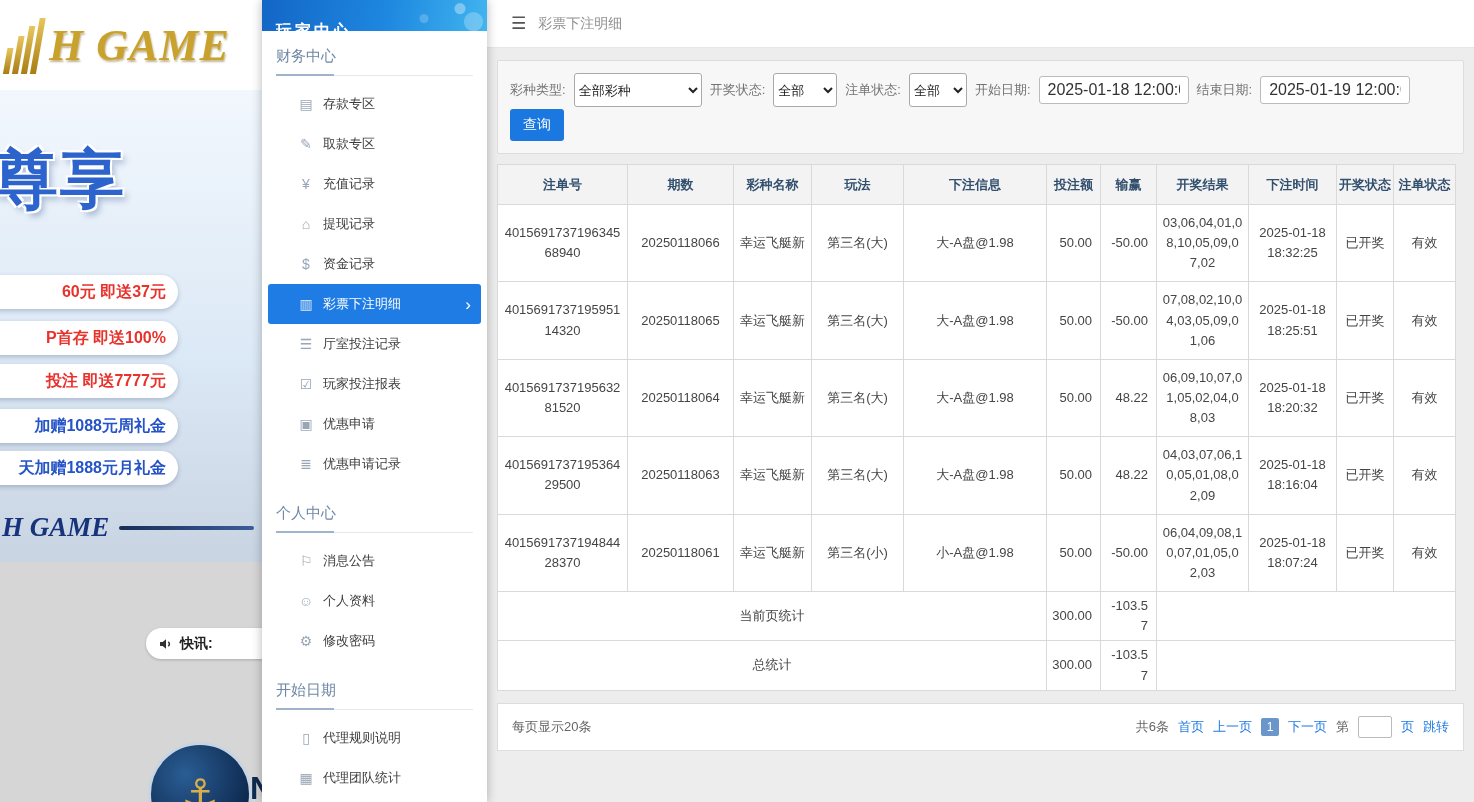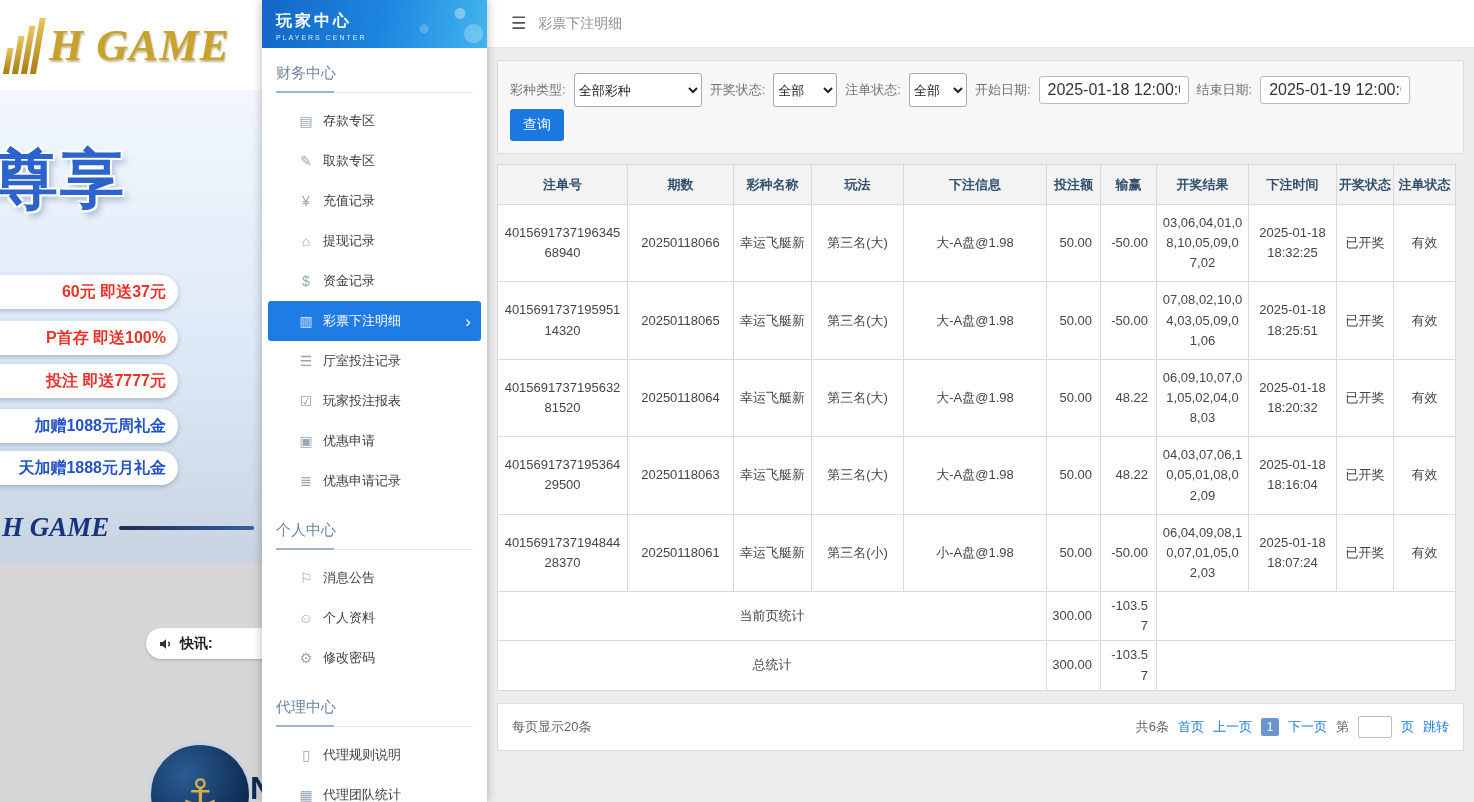--- a/index.html
+++ b/index.html
@@ -21,21 +21,21 @@
 .p1{top:185px}.p2{top:231px}.p3{top:274px}.p4{top:319px}.p5{top:361px}
 .promo-brand{position:absolute;top:422px;left:0;right:0;display:flex;align-items:center;gap:10px;padding-left:2px}
 .brand-text{font-family:"Liberation Serif",serif;font-style:italic;font-weight:bold;font-size:27px;color:#16337c;white-space:nowrap}
 .brand-line{flex:1;height:4px;background:linear-gradient(90deg,#1b2d56,#3b5d9a);border-radius:2px;margin-right:8px}
 .news-pill{position:absolute;top:628px;left:146px;width:140px;height:31px;background:#fff;border-radius:16px;display:flex;align-items:center;gap:6px;padding-left:12px;font-size:14px;font-weight:bold;color:#222;box-shadow:0 1px 3px rgba(0,0,0,.2);cursor:pointer}
 .bottom-circle{position:absolute;top:742px;left:148px;width:104px;height:104px;border-radius:50%;background:radial-gradient(circle at 35% 30%,#2a5d94,#0e2a50 70%);border:3px solid #c9d4e2;display:flex;align-items:center;justify-content:center;font-size:42px;color:#d8ae4a}
 .bottom-n{position:absolute;top:770px;left:250px;font-size:32px;font-weight:bold;color:#0e2a50}
 
 
 .sidebar{position:absolute;left:262px;top:0;width:225px;height:802px;background:#fff;box-shadow:0 0 10px rgba(0,0,0,.28);overflow:hidden;z-index:2}
-.side-head{height:48px;background:radial-gradient(circle at 88% 28%,rgba(255,255,255,.35) 5px,rgba(255,255,255,0) 6px),radial-gradient(circle at 94% 70%,rgba(255,255,255,.25) 9px,rgba(255,255,255,0) 10px),radial-gradient(circle at 72% 60%,rgba(255,255,255,.2) 4px,rgba(255,255,255,0) 5px),linear-gradient(100deg,#1366c6 0%,#1e87e0 55%,#41b5ef 100%);color:#fff;padding:11px 0 0 14px}
+.side-head{height:31px;background:radial-gradient(circle at 88% 28%,rgba(255,255,255,.35) 5px,rgba(255,255,255,0) 6px),radial-gradient(circle at 94% 70%,rgba(255,255,255,.25) 9px,rgba(255,255,255,0) 10px),radial-gradient(circle at 72% 60%,rgba(255,255,255,.2) 4px,rgba(255,255,255,0) 5px),linear-gradient(100deg,#1366c6 0%,#1e87e0 55%,#41b5ef 100%);color:#fff;padding:21px 0 0 14px}
 .side-title{font-size:16px;font-weight:bold;letter-spacing:3px}
 .side-sub{font-size:7px;letter-spacing:2px;color:rgba(255,255,255,.85);margin-top:2px}
 .sec-title{margin:16px 14px 4px;padding-bottom:9px;font-size:15px;color:#6d86a3;border-bottom:1px solid #e4e9ef;position:relative}
 .sec-title::after{content:"";position:absolute;left:0;bottom:-1px;width:58px;height:2px;background:#9fb4cc}
 .menu{padding:4px 0}
 .menu-item{height:40px;display:flex;align-items:center;margin:0 6px;border-radius:3px;padding:0 10px 0 30px;font-size:13px;color:#3c3c3c;cursor:pointer}
 .mi-icon{width:16px;margin-right:9px;color:#98a6b6;font-size:14px;text-align:center;flex:none}
 .menu-item.active{background:#1f7ce4;color:#fff}
 .menu-item.active .mi-icon{color:#dce9f8}
 .chev{margin-left:auto;font-size:17px;color:#fff;line-height:1}
@@ -163,21 +163,21 @@
           </div>
           <div class="menu-item">
             <span class="mi-icon">☺</span>
             <span class="mi-label">个人资料</span>
           </div>
           <div class="menu-item">
             <span class="mi-icon">⚙</span>
             <span class="mi-label">修改密码</span>
           </div>
         </div>
-        <div class="sec-title">代理中心</div>
+        <div class="sec-title">开始日期</div>
         <div class="menu">
           <div class="menu-item">
             <span class="mi-icon">▯</span>
             <span class="mi-label">代理规则说明</span>
           </div>
           <div class="menu-item">
             <span class="mi-icon">▦</span>
             <span class="mi-label">代理团队统计</span>
           </div>
         </div>

